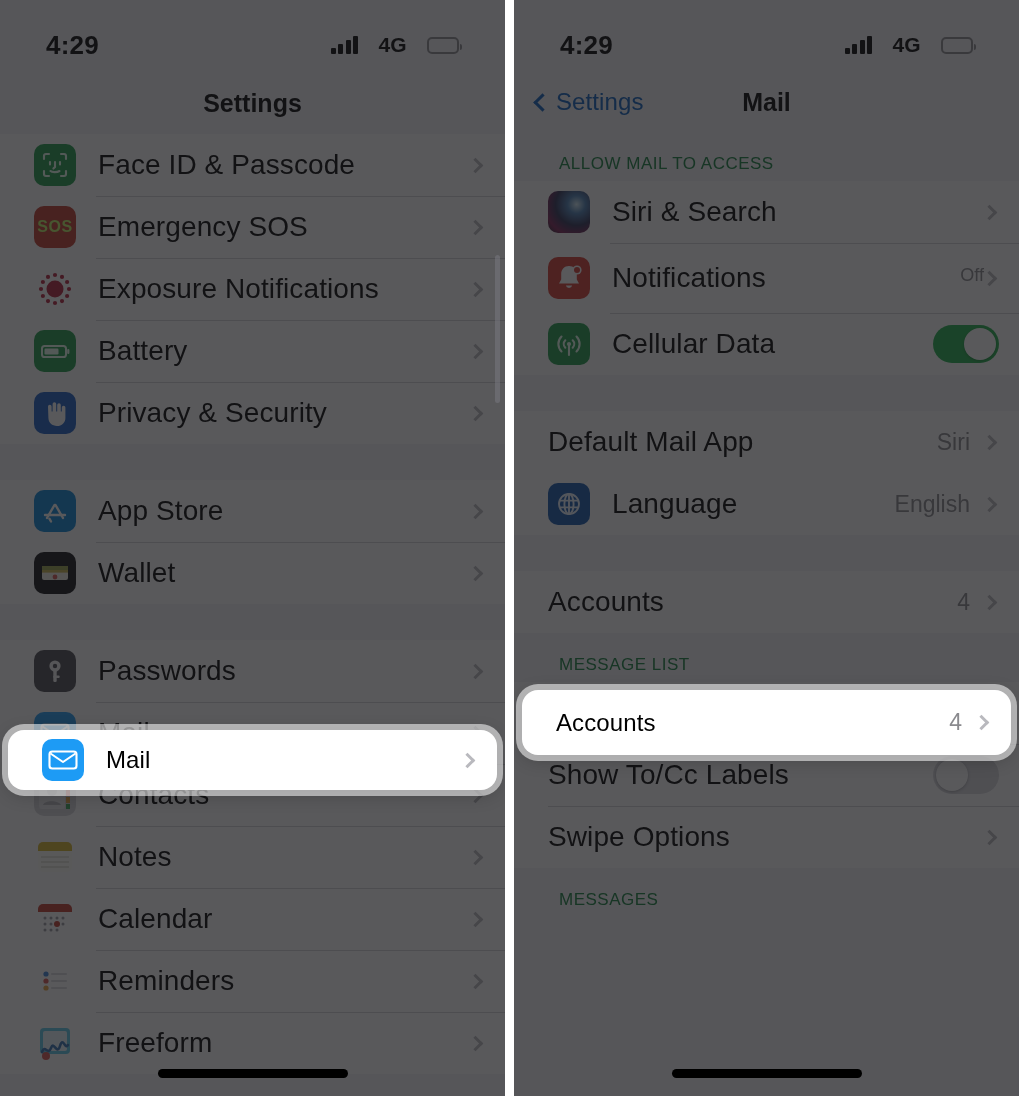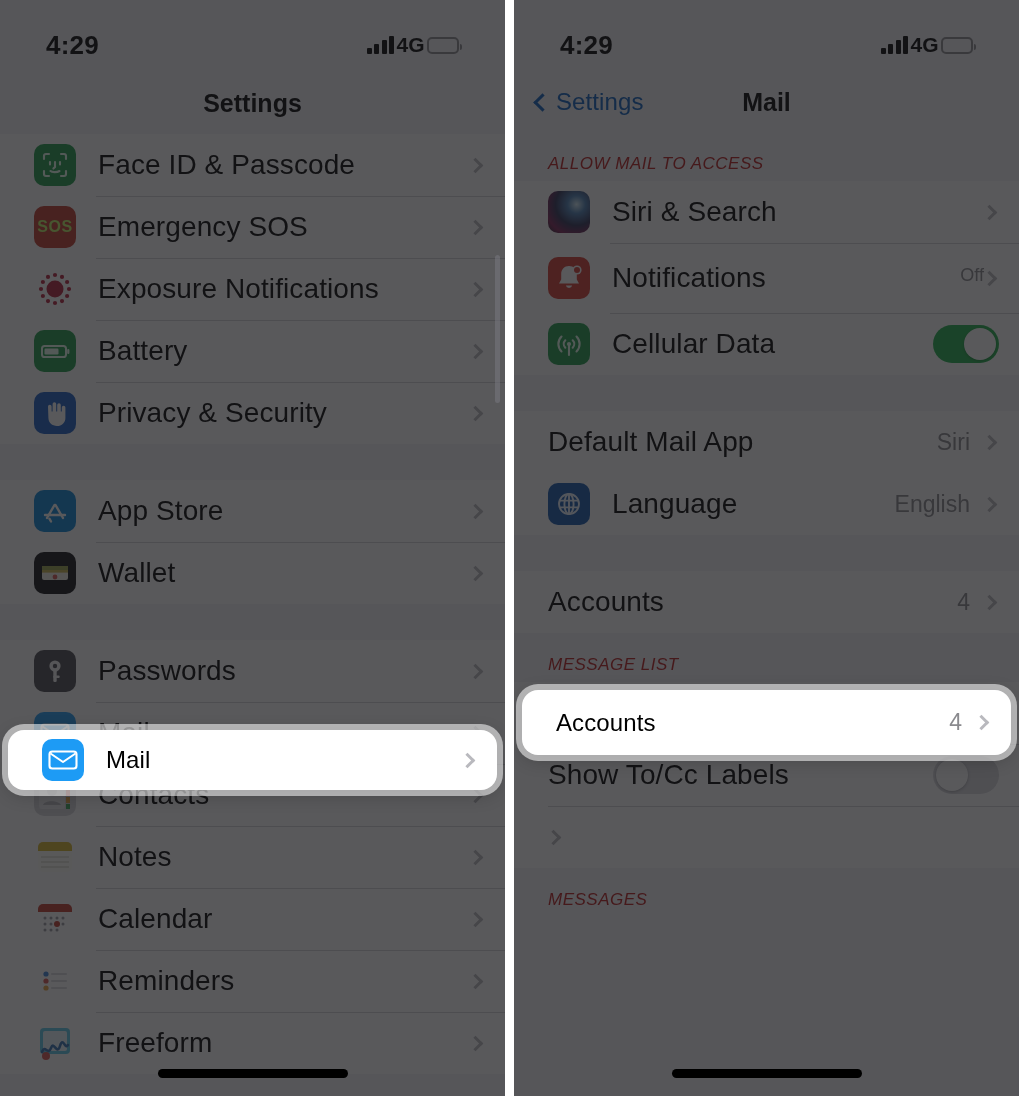--- a/index.html
+++ b/index.html
@@ -53,21 +53,21 @@
   }
   .sb-time {
     font-size: 26px;
     font-weight: 700;
     color: #000;
     letter-spacing: 0.2px;
   }
   .sb-right {
     display: flex;
     align-items: center;
-    gap: 2px;
+    gap: 20px;
   }
   .sig {
     display: flex; align-items: flex-end; gap: 2.5px; height: 18px;
   }
   .sig i { display:block; width: 5px; background:#000; border-radius:1px; }
   .sig i:nth-child(1){height:6px}
   .sig i:nth-child(2){height:10px}
   .sig i:nth-child(3){height:14px}
   .sig i:nth-child(4){height:18px}
   .sb-net { font-size: 21px; font-weight: 600; color:#000; letter-spacing:0.3px;}
@@ -115,26 +115,25 @@
     pointer-events: none;
   }
 
   
   .list-scroll { position: relative; }
   .group {
     background: #ffffff;
     margin: 0 0 0 0;
   }
   .sec-head {
-    padding: 22px 0 7px 34px;
+    padding: 22px 0 7px 45px;
     font-size: 17px;
     letter-spacing: 0.5px;
-    color: #b91c1c;
+    color: #15803d;
     text-transform: uppercase;
-    font-style: italic;
   }
   .spacer { height: 36px; }
 
   .row {
     position: relative;
     display: flex;
     align-items: center;
     background: #ffffff;
     height: 62px;
     padding-left: 34px;
@@ -644,20 +643,21 @@
             <span class="row-value">5 Lines</span>
             <span class="chev"></span>
           </div>
           <div class="row noicon">
             <span class="row-label">Show To/Cc Labels</span>
             <span class="toggle">
                 <span class="knob"></span>
               </span>
           </div>
           <div class="row noicon">
+            <span class="row-label">Swipe Options</span>
             <span class="chev"></span>
           </div>
         </div>
 
         <div class="sec-head">MESSAGES</div>
       </div>
 
       <div class="scrim"></div>
 
       <div class="highlight" style="left:8px; right:8px; top:690px; height:65px;">

